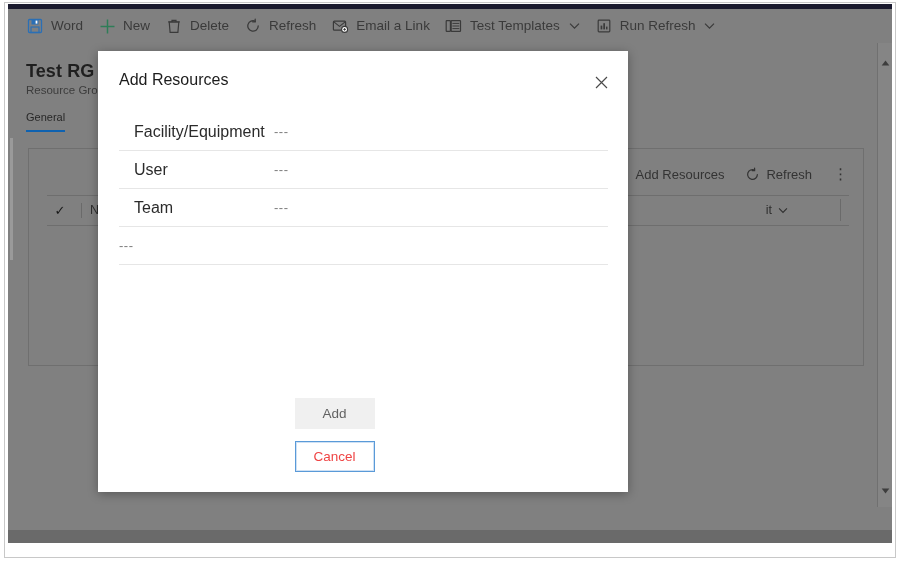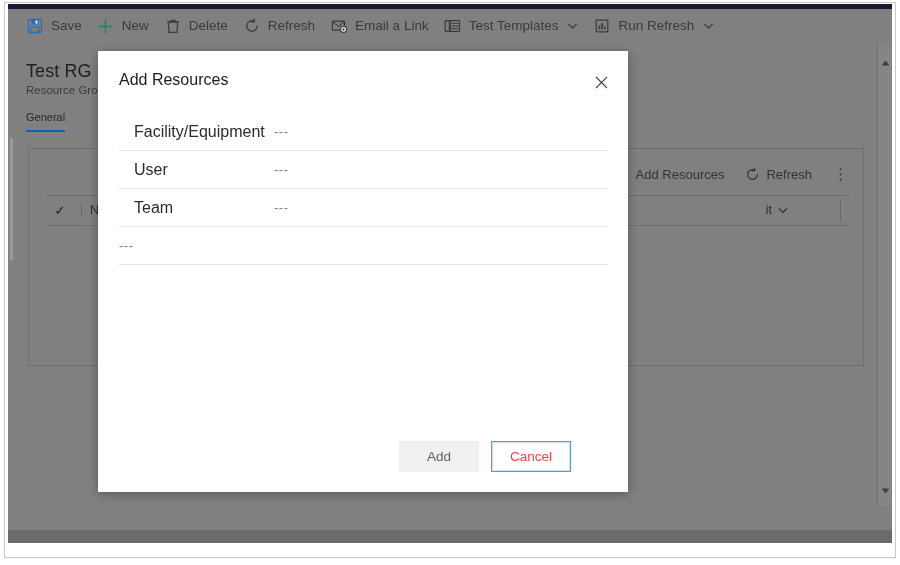--- a/index.html
+++ b/index.html
@@ -72,21 +72,21 @@
     position: absolute;
     left: 8px; top: 43px;
     width: 884px; height: 500px;
     background: #808080;
     overflow: hidden;
   }
   #record-header-title {
     position: absolute;
     left: 18px; top: 18px;
     font-size: 18px;
-    font-weight: normal;
+    font-weight: bold;
     color: #1f1f1f;
     letter-spacing: .1px;
   }
   #record-header-subtitle {
     position: absolute;
     left: 18px; top: 41px;
     font-size: 11.5px;
     color: #3c3c3c;
   }
 
@@ -257,20 +257,21 @@
   }
   #dialog-footer {
     position: absolute;
     left: 0; right: 0;
     bottom: 20px;
     display: flex;
     justify-content: flex-end;
     align-items: center;
     gap: 12px;
     padding-right: 57px;
+    flex-direction: column;
   }
   .dlg-btn {
     height: 31px;
     min-width: 80px;
     font-size: 13.5px;
     font-family: "Liberation Sans", sans-serif;
     display: flex; align-items: center; justify-content: center;
     border: 1px solid transparent;
     padding: 0 16px;
     cursor: pointer;
@@ -299,21 +300,21 @@
 
     <div class="cmd-btn">
       <span class="cmd-ico">
         <svg width="16" height="16" viewBox="0 0 16 16">
           <rect x="1.5" y="1.5" width="13" height="13" rx="1" fill="none" stroke="#2a6fb5" stroke-width="1.3"></rect>
           <rect x="4.5" y="1.5" width="7" height="5" fill="#2a6fb5"></rect>
           <rect x="4" y="9" width="8" height="5.5" fill="none" stroke="#2a6fb5" stroke-width="1.2"></rect>
           <rect x="8.6" y="2.6" width="1.8" height="3" fill="#ffffff"></rect>
         </svg>
       </span>
-      <span class="cmd-label">Save</span>
+      <span class="cmd-label">Word</span>
     </div>
 
 
     <div class="cmd-btn">
       <span class="cmd-ico">
         <svg width="17" height="17" viewBox="0 0 17 17">
           <path d="M8.5 1.5 V15.5 M1.5 8.5 H15.5" stroke="#2e7d57" stroke-width="1.5" fill="none"></path>
         </svg>
       </span>
       <span class="cmd-label">New</span>

